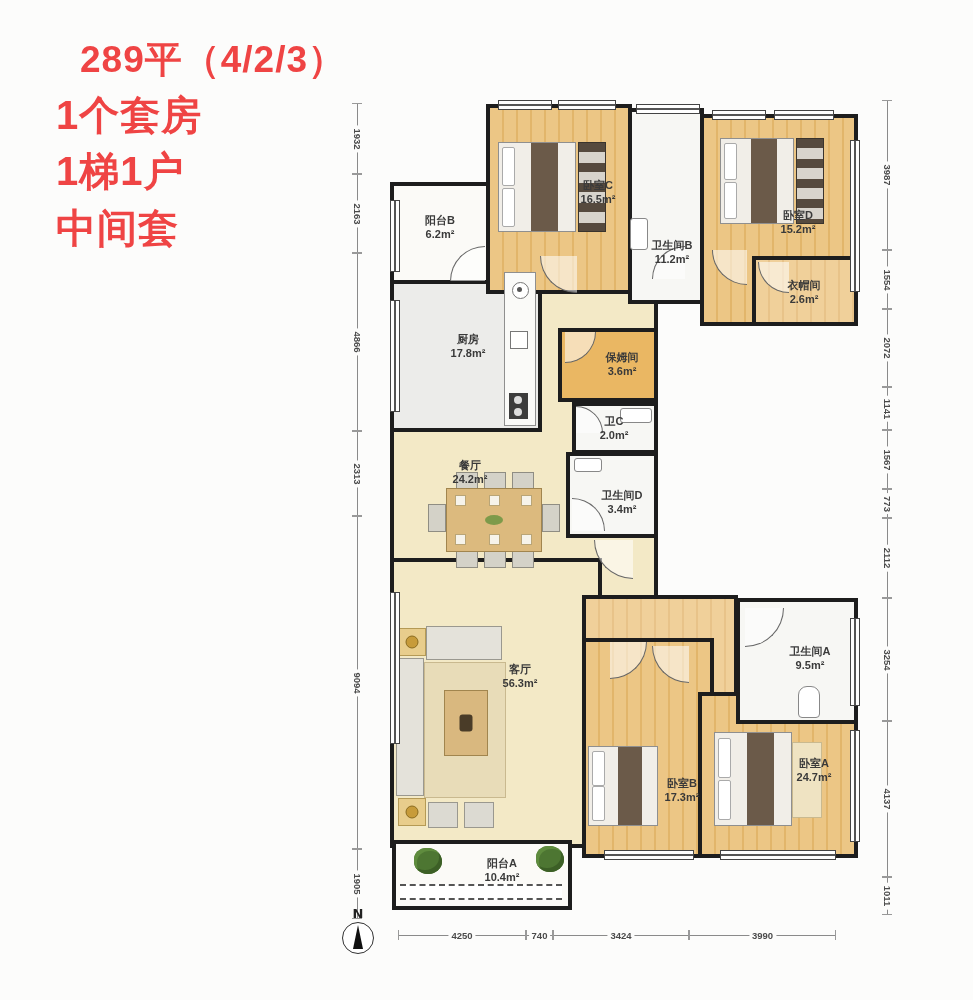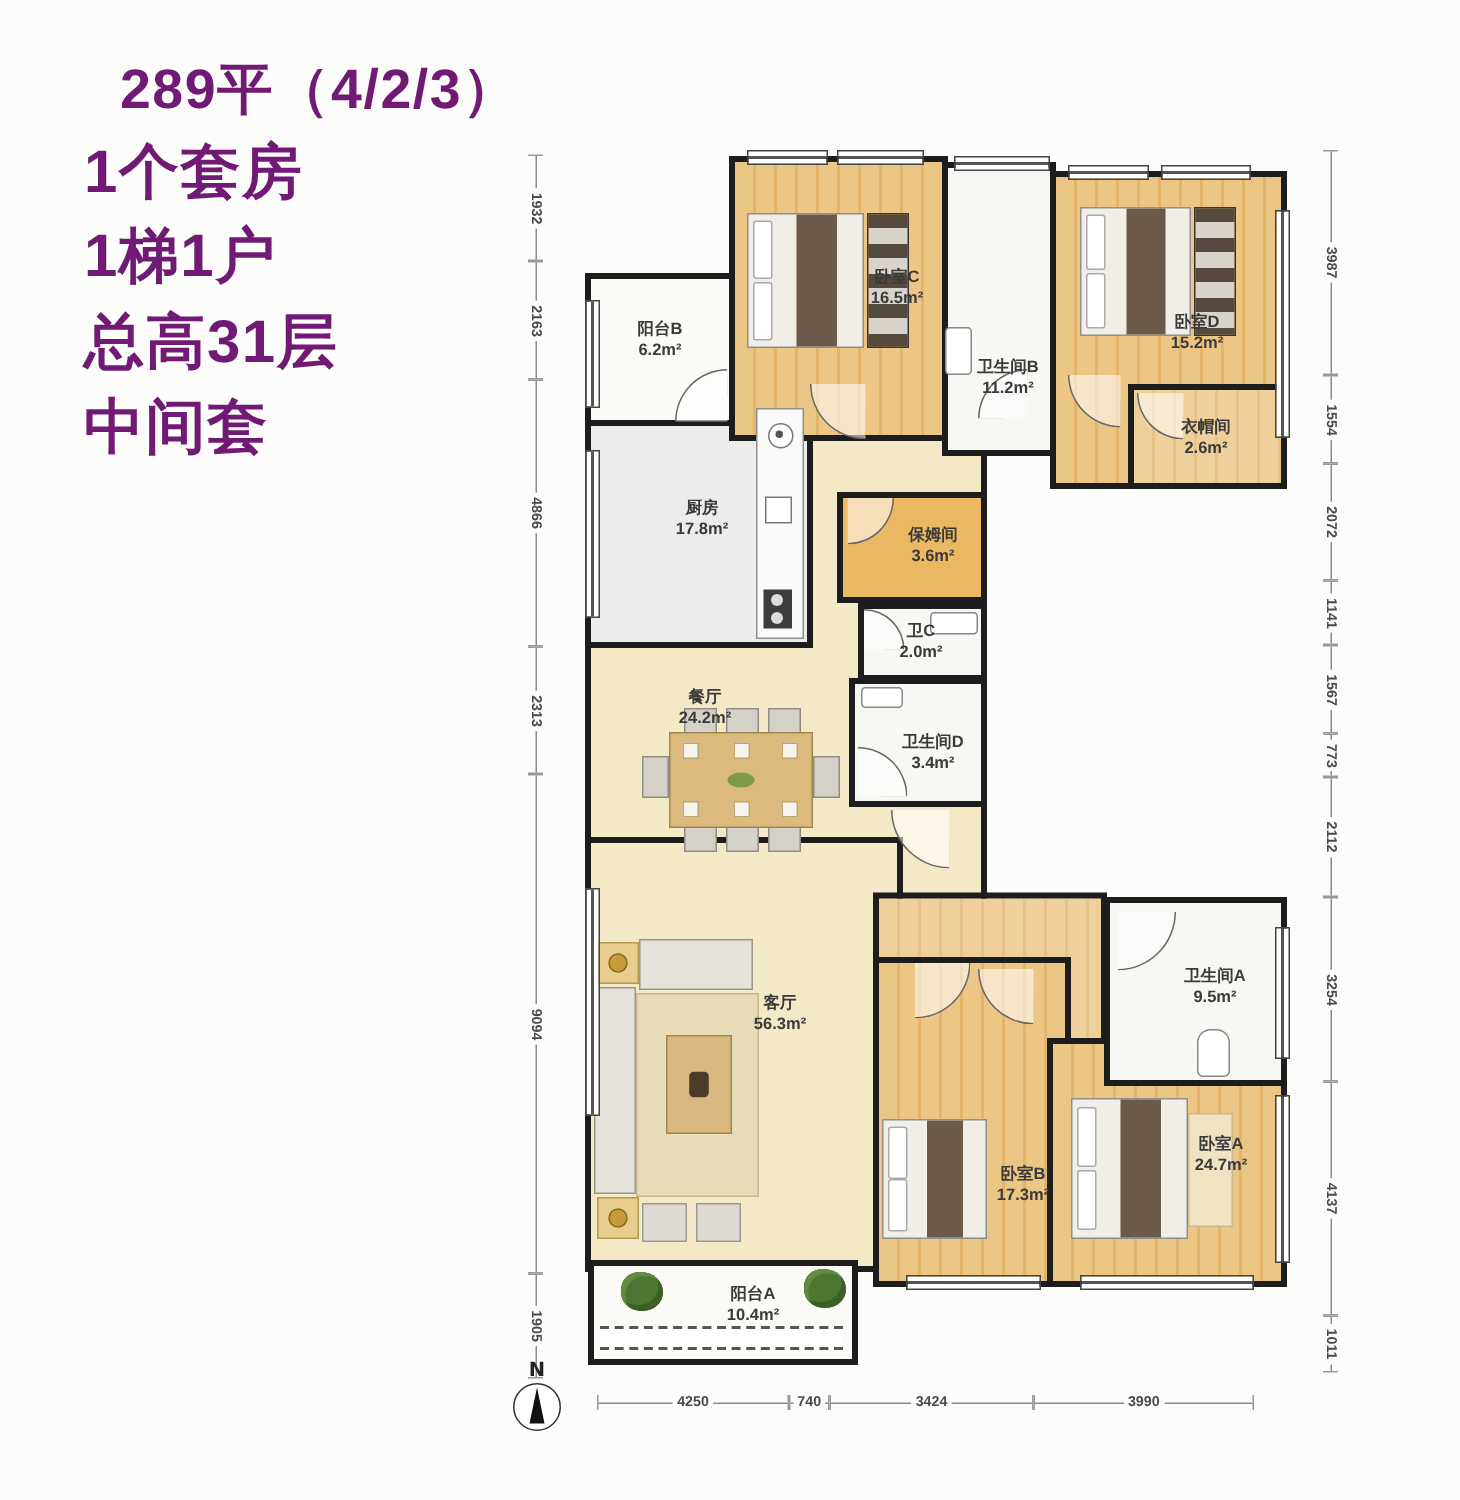--- a/index.html
+++ b/index.html
@@ -1,19 +1,19 @@
 <!DOCTYPE html>
 <html><head>
 <meta charset="utf-8">
 <style>
   html,body{margin:0;padding:0;}
   .page{position:relative;width:973px;height:1000px;background:#fcfcfb;overflow:hidden;
         font-family:"Liberation Sans",sans-serif;}
   
-  .info{position:absolute;left:56px;top:34px;color:#701a75;font-weight:bold;}
+  .info{position:absolute;left:56px;top:34px;color:#ef4444;font-weight:bold;}
   .info .line{font-size:40px;line-height:1.42;letter-spacing:1px;white-space:nowrap;}
   .info .first{font-size:37px;padding-left:24px;}
   
   .floor{position:absolute;left:390px;top:100px;width:470px;height:815px;}
   .room{position:absolute;box-sizing:border-box;border:4px solid #1d1d1d;}
   .wood{background:repeating-linear-gradient(90deg,#ecc685 0 12px,#e2b56a 12px 14px);}
   .wood2{background:repeating-linear-gradient(90deg,#f0d09a 0 12px,#e8c389 12px 14px);}
   .cream{background:#f3e9c6;}
   .wroom{background:#f7f7f4;}
   .gray{background:#ececea;}
@@ -82,21 +82,20 @@
 </style>
 </head>
 <body>
 
 <div class="page">
 
   <div class="info">
     <div class="line first">289平（4/2/3）</div>
     <div class="line">1个套房</div>
     <div class="line">1梯1户</div>
-    <div class="line">总高31层</div>
     <div class="line">中间套</div>
   </div>
 
   <div class="floor">
 
     <div class="room cream" style="left:0;top:158px;width:268px;height:440px;"></div>
     <div class="room gray" style="left:0;top:158px;width:152px;height:174px;"></div>
     <div class="room orange" style="left:168px;top:228px;width:100px;height:74px;"></div>
     <div class="room wroom" style="left:182px;top:302px;width:86px;height:52px;"></div>
     <div class="room wroom" style="left:176px;top:352px;width:92px;height:86px;"></div>

